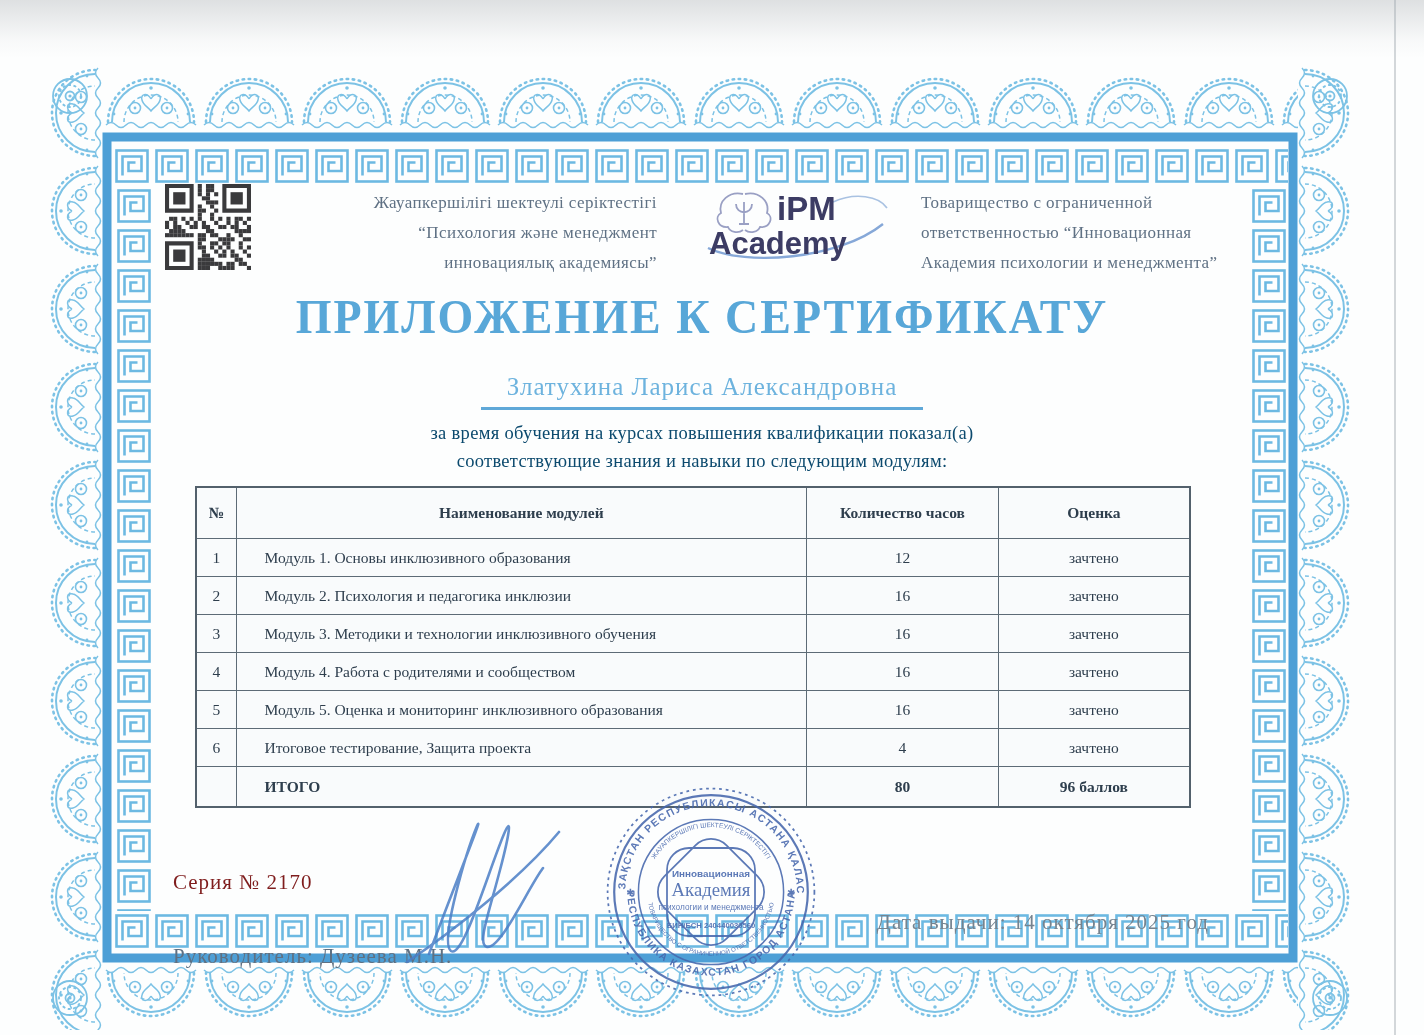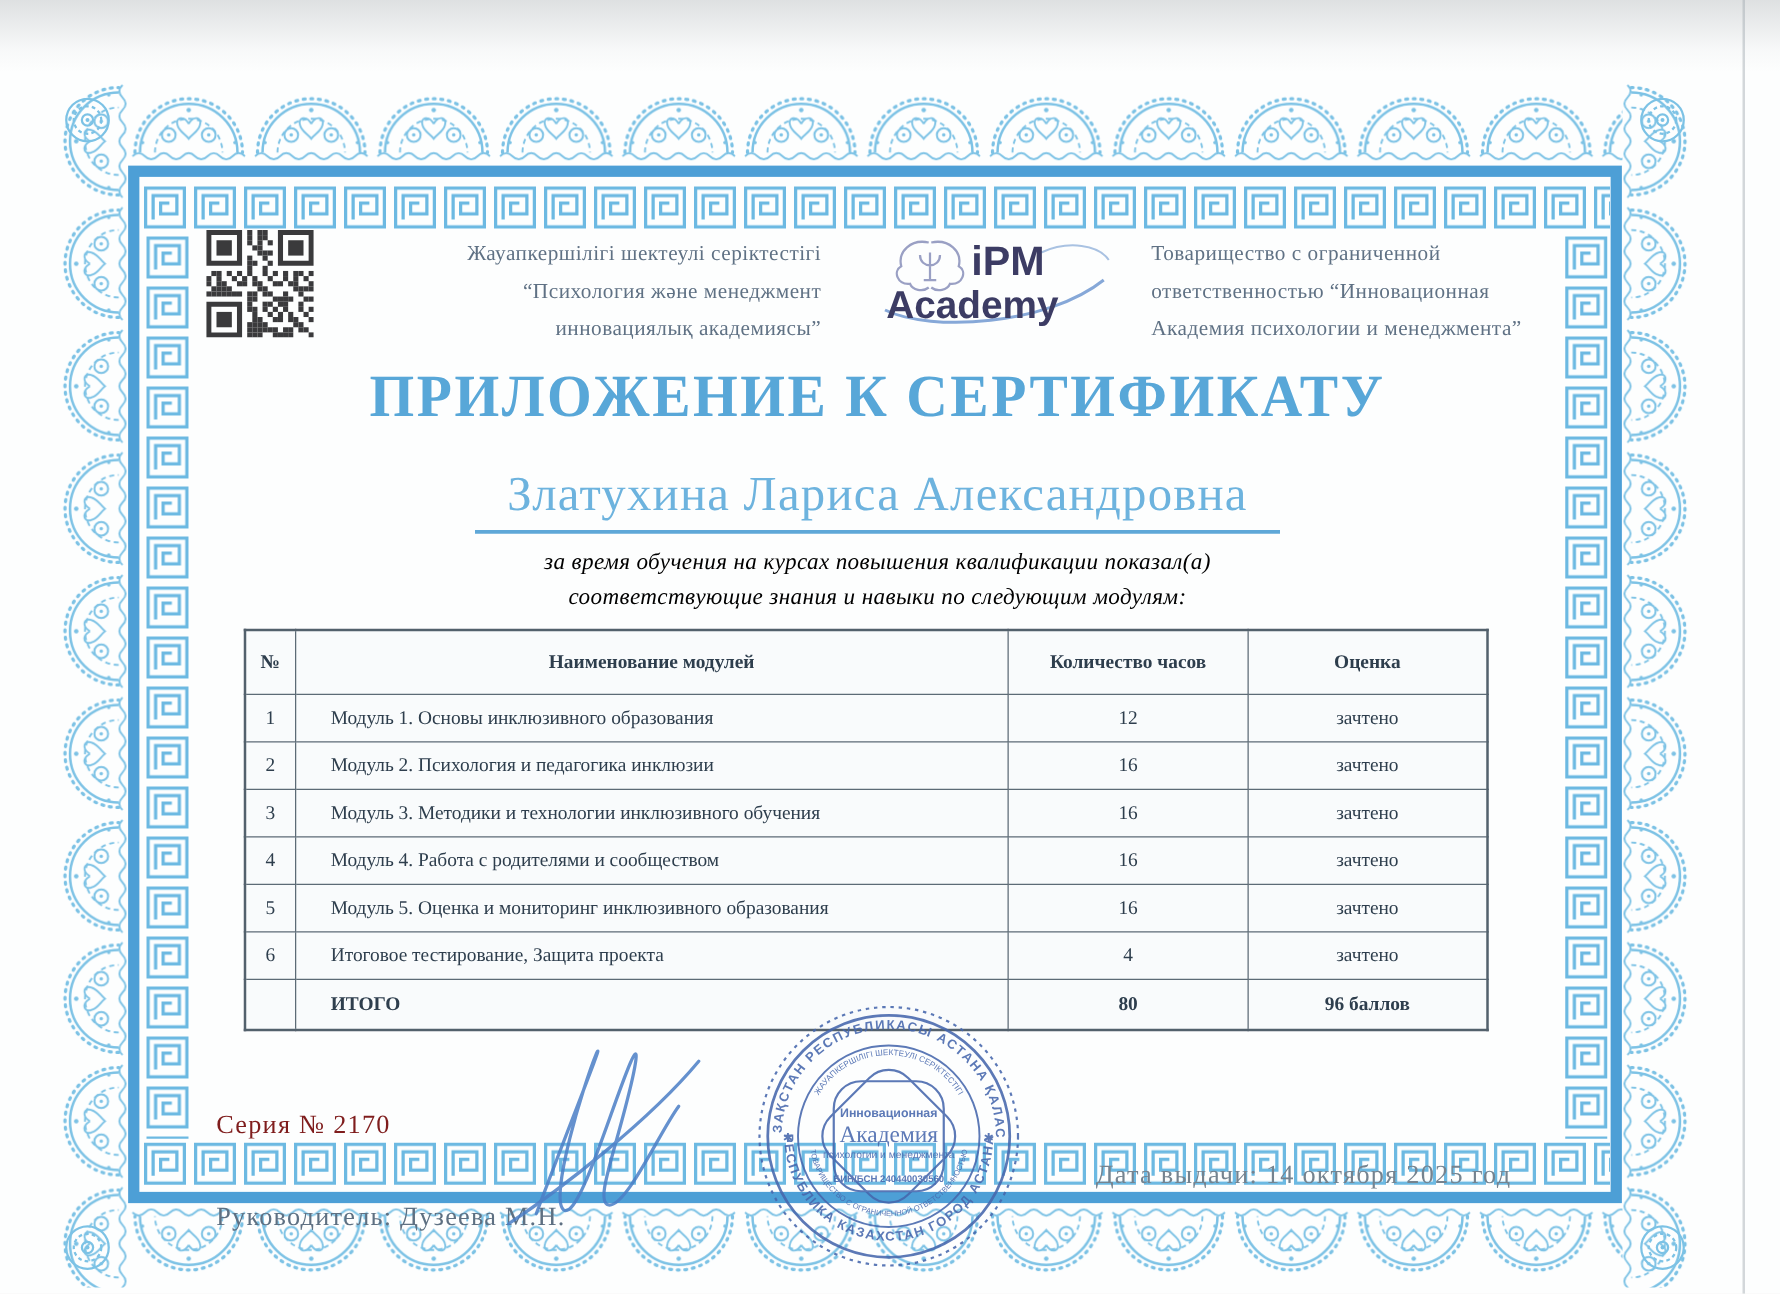--- a/index.html
+++ b/index.html
@@ -37,25 +37,25 @@
   .org-right{flex:0 0 320px;text-align:left;padding-left:20px;padding-top:8px;}
   .logo-wrap{flex:0 0 218px;margin-top:2px;text-align:center;}
   
   .title{
     text-align:center;margin-top:14px;
     font-size:46px;font-weight:bold;color:#58a7d8;letter-spacing:2px;
     transform:scaleY(1.04);
   }
   .name-wrap{text-align:center;margin-top:30px;}
   .name{
-    display:inline-block;font-size:39px;color:#6db3de;
+    display:inline-block;font-size:25px;color:#6db3de;
     padding:0 26px 6px 26px;border-bottom:3px solid #5fa8d8;letter-spacing:1px;
   }
   .sub{
-    text-align:center;color:#000000;font-size:18.5px;margin-top:13px;letter-spacing:.3px;font-style:italic;
+    text-align:center;color:#0c4a6e;font-size:18.5px;margin-top:13px;letter-spacing:.3px;
   }
   
   table.modules{
     border-collapse:collapse;margin:14px 0 0 32px;width:996px;
     color:#2e3e4d;background:rgba(242,247,249,.35);
   }
   table.modules th, table.modules td{
     border:1.6px solid #5d6b76;
   }
   table.modules{border:2px solid #53616c;}

